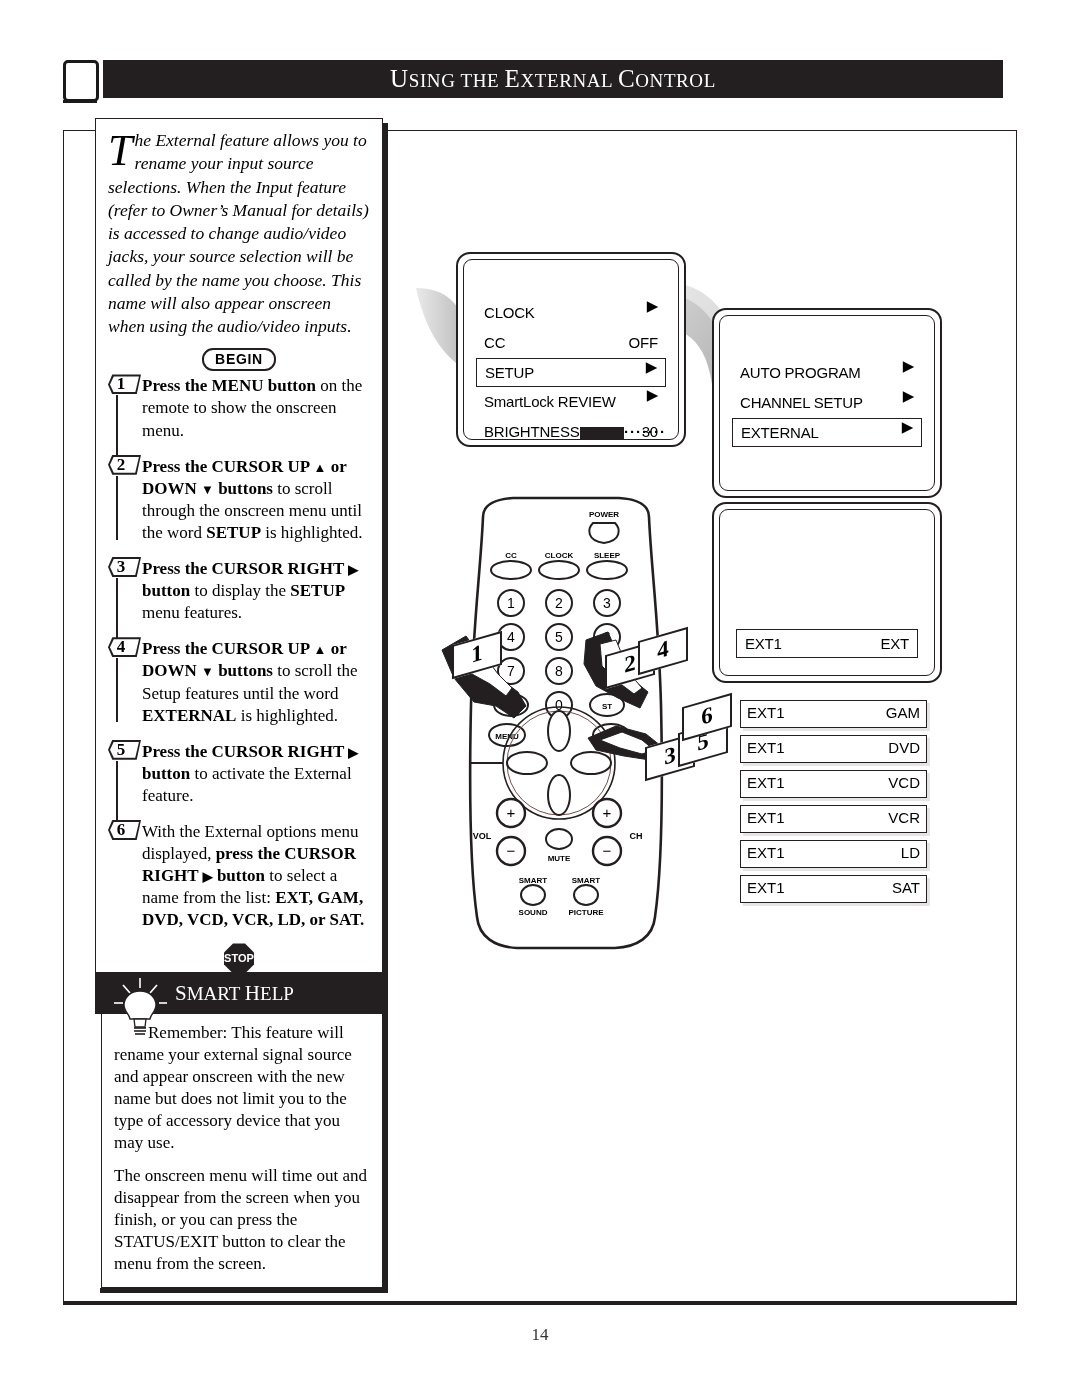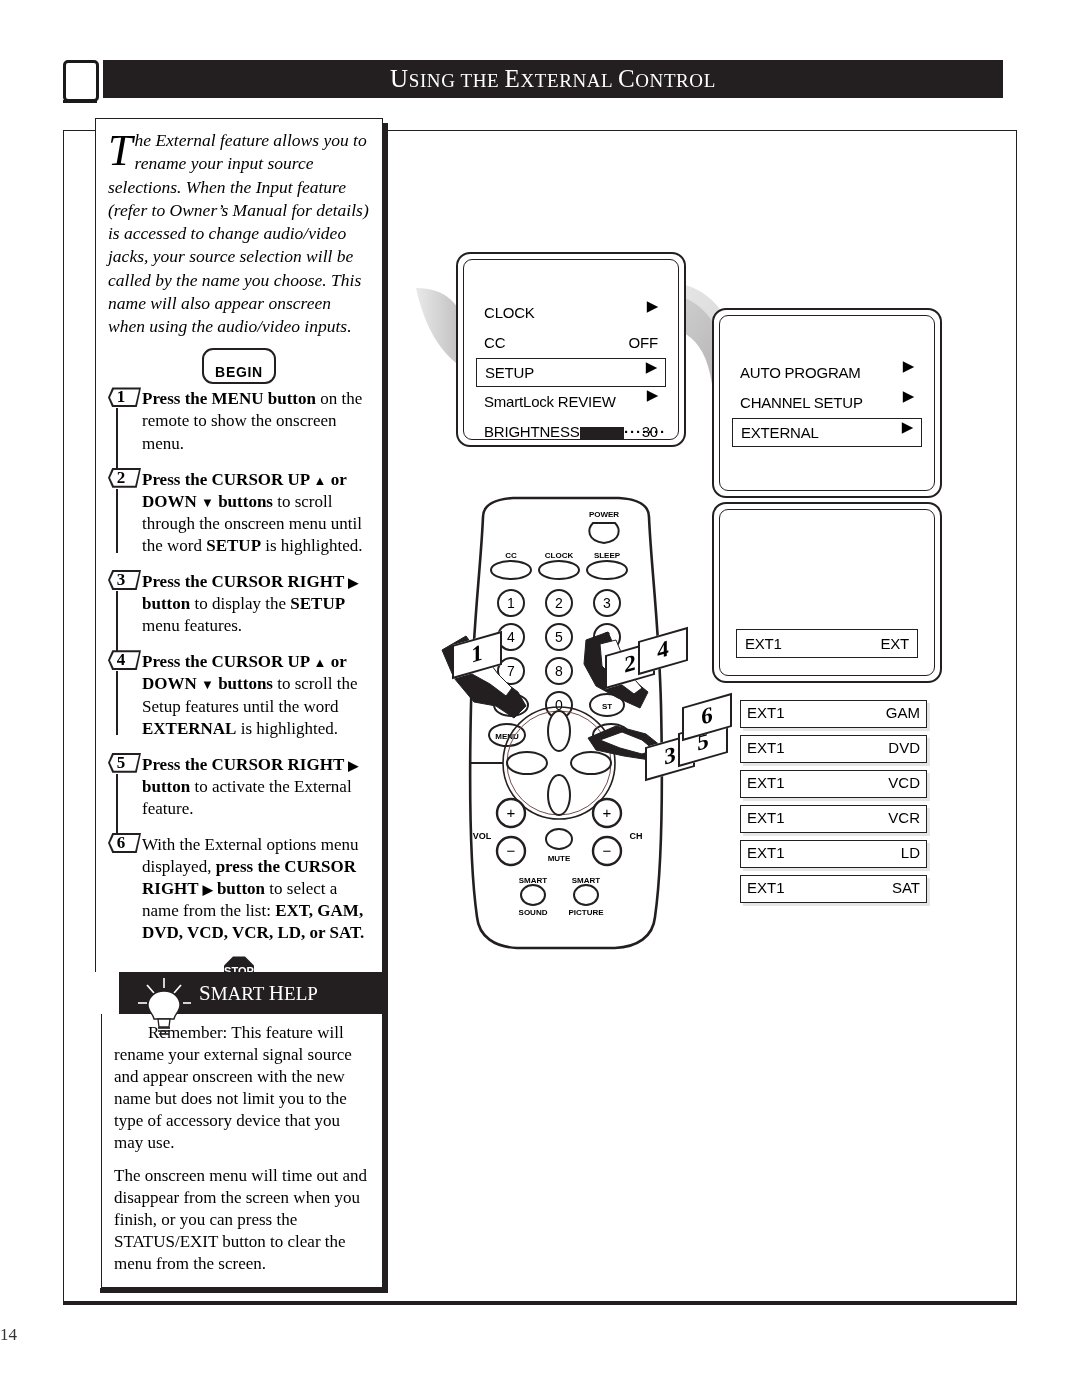--- a/index.html
+++ b/index.html
@@ -14,31 +14,31 @@
   .hdr-bar{position:absolute;left:103px;top:60px;width:900px;height:38px;
            background:#231f20;}
   .hdr-bar .t{position:absolute;left:0;right:0;top:50%;transform:translateY(-50%);
               text-align:center;color:#ffffff;font-size:25px;letter-spacing:.6px;}
   .sc{font-size:19px;}
 
   
   .page-frame{position:absolute;left:63px;top:130px;width:954px;height:1172px;
               border:1.5px solid #231f20;box-sizing:border-box;}
   .page-rule{position:absolute;left:63px;top:1302px;width:954px;height:3px;background:#231f20;}
-  .page-num{position:absolute;left:0;right:0;top:1325px;text-align:left;font-size:17px;color:#333;}
+  .page-num{position:absolute;left:0;right:0;top:1325px;text-align:center;font-size:17px;color:#333;}
 
   
   .leftcol{position:absolute;left:95px;top:118px;width:288px;}
   .lbox{position:relative;background:#fff;border:1.5px solid #231f20;
         box-shadow:5px 5px 0 #231f20;box-sizing:border-box;padding:10px 12px 14px 12px;}
   .intro{font-style:italic;font-size:17.5px;line-height:1.33;text-align:left;}
   .intro .drop{float:left;font-size:44px;line-height:.80;padding:4px 2px 0 0;font-style:italic;}
   .begin{text-align:center;margin-top:10px;margin-bottom:4px;}
   .begin span{display:inline-block;border:2.5px solid #231f20;border-radius:11px;
-              padding:14px 11px 2px;font-family:"Liberation Sans",sans-serif;
+              padding:1px 11px 2px;font-family:"Liberation Sans",sans-serif;
               font-weight:bold;font-size:14px;letter-spacing:.7px;font-style:normal;}
   .stopwrap{text-align:center;margin-top:12px;}
   .stopoct{display:inline-block;width:30px;height:30px;background:#231f20;color:#fff;
            font-family:"Liberation Sans",sans-serif;font-weight:bold;font-size:11px;
            line-height:30px;text-align:center;
            clip-path:polygon(30% 0,70% 0,100% 30%,100% 70%,70% 100%,30% 100%,0 70%,0 30%);}
 
   
   .steps{position:relative;padding-left:34px;}
   .step{position:relative;margin-bottom:14px;font-size:17px;line-height:1.30;}
@@ -50,21 +50,21 @@
   .num .tagi{background:#fff;left:2px;top:2px;width:29px;height:16px;}
   .num .d{position:absolute;left:2px;top:-1px;width:22px;text-align:center;
           font-weight:bold;font-size:17px;font-family:"Liberation Serif",serif;}
   .num .rail{position:absolute;left:8px;top:21px;width:1.6px;height:64px;background:#231f20;}
   b{font-weight:bold;}
   .ar{font-size:13px;}
 
   
   .sh{position:absolute;left:95px;top:972px;width:288px;
       box-shadow:5px 5px 0 #231f20;background:#fff;}
-  .sh-bar{background:#231f20;height:42px;position:relative;margin-left:24px;}
+  .sh-bar{background:#231f20;height:42px;position:relative;}
   .sh-bar .t{position:absolute;left:80px;top:9px;color:#fff;font-size:21px;}
   .bulb{position:absolute;left:14px;top:2px;width:62px;height:62px;}
   .sh-body{border:1.5px solid #231f20;border-top:none;padding:8px 12px 12px 12px;
            font-size:17px;line-height:1.30;margin-left:6px;}
   .sh-body p{margin:0 0 10px 0;}
   .sh-body p:last-child{margin-bottom:0;}
   .sh-body .ind{text-indent:34px;}
 
   
   .tv{position:absolute;background:#fff;border:2.5px solid #231f20;border-radius:14px;}

